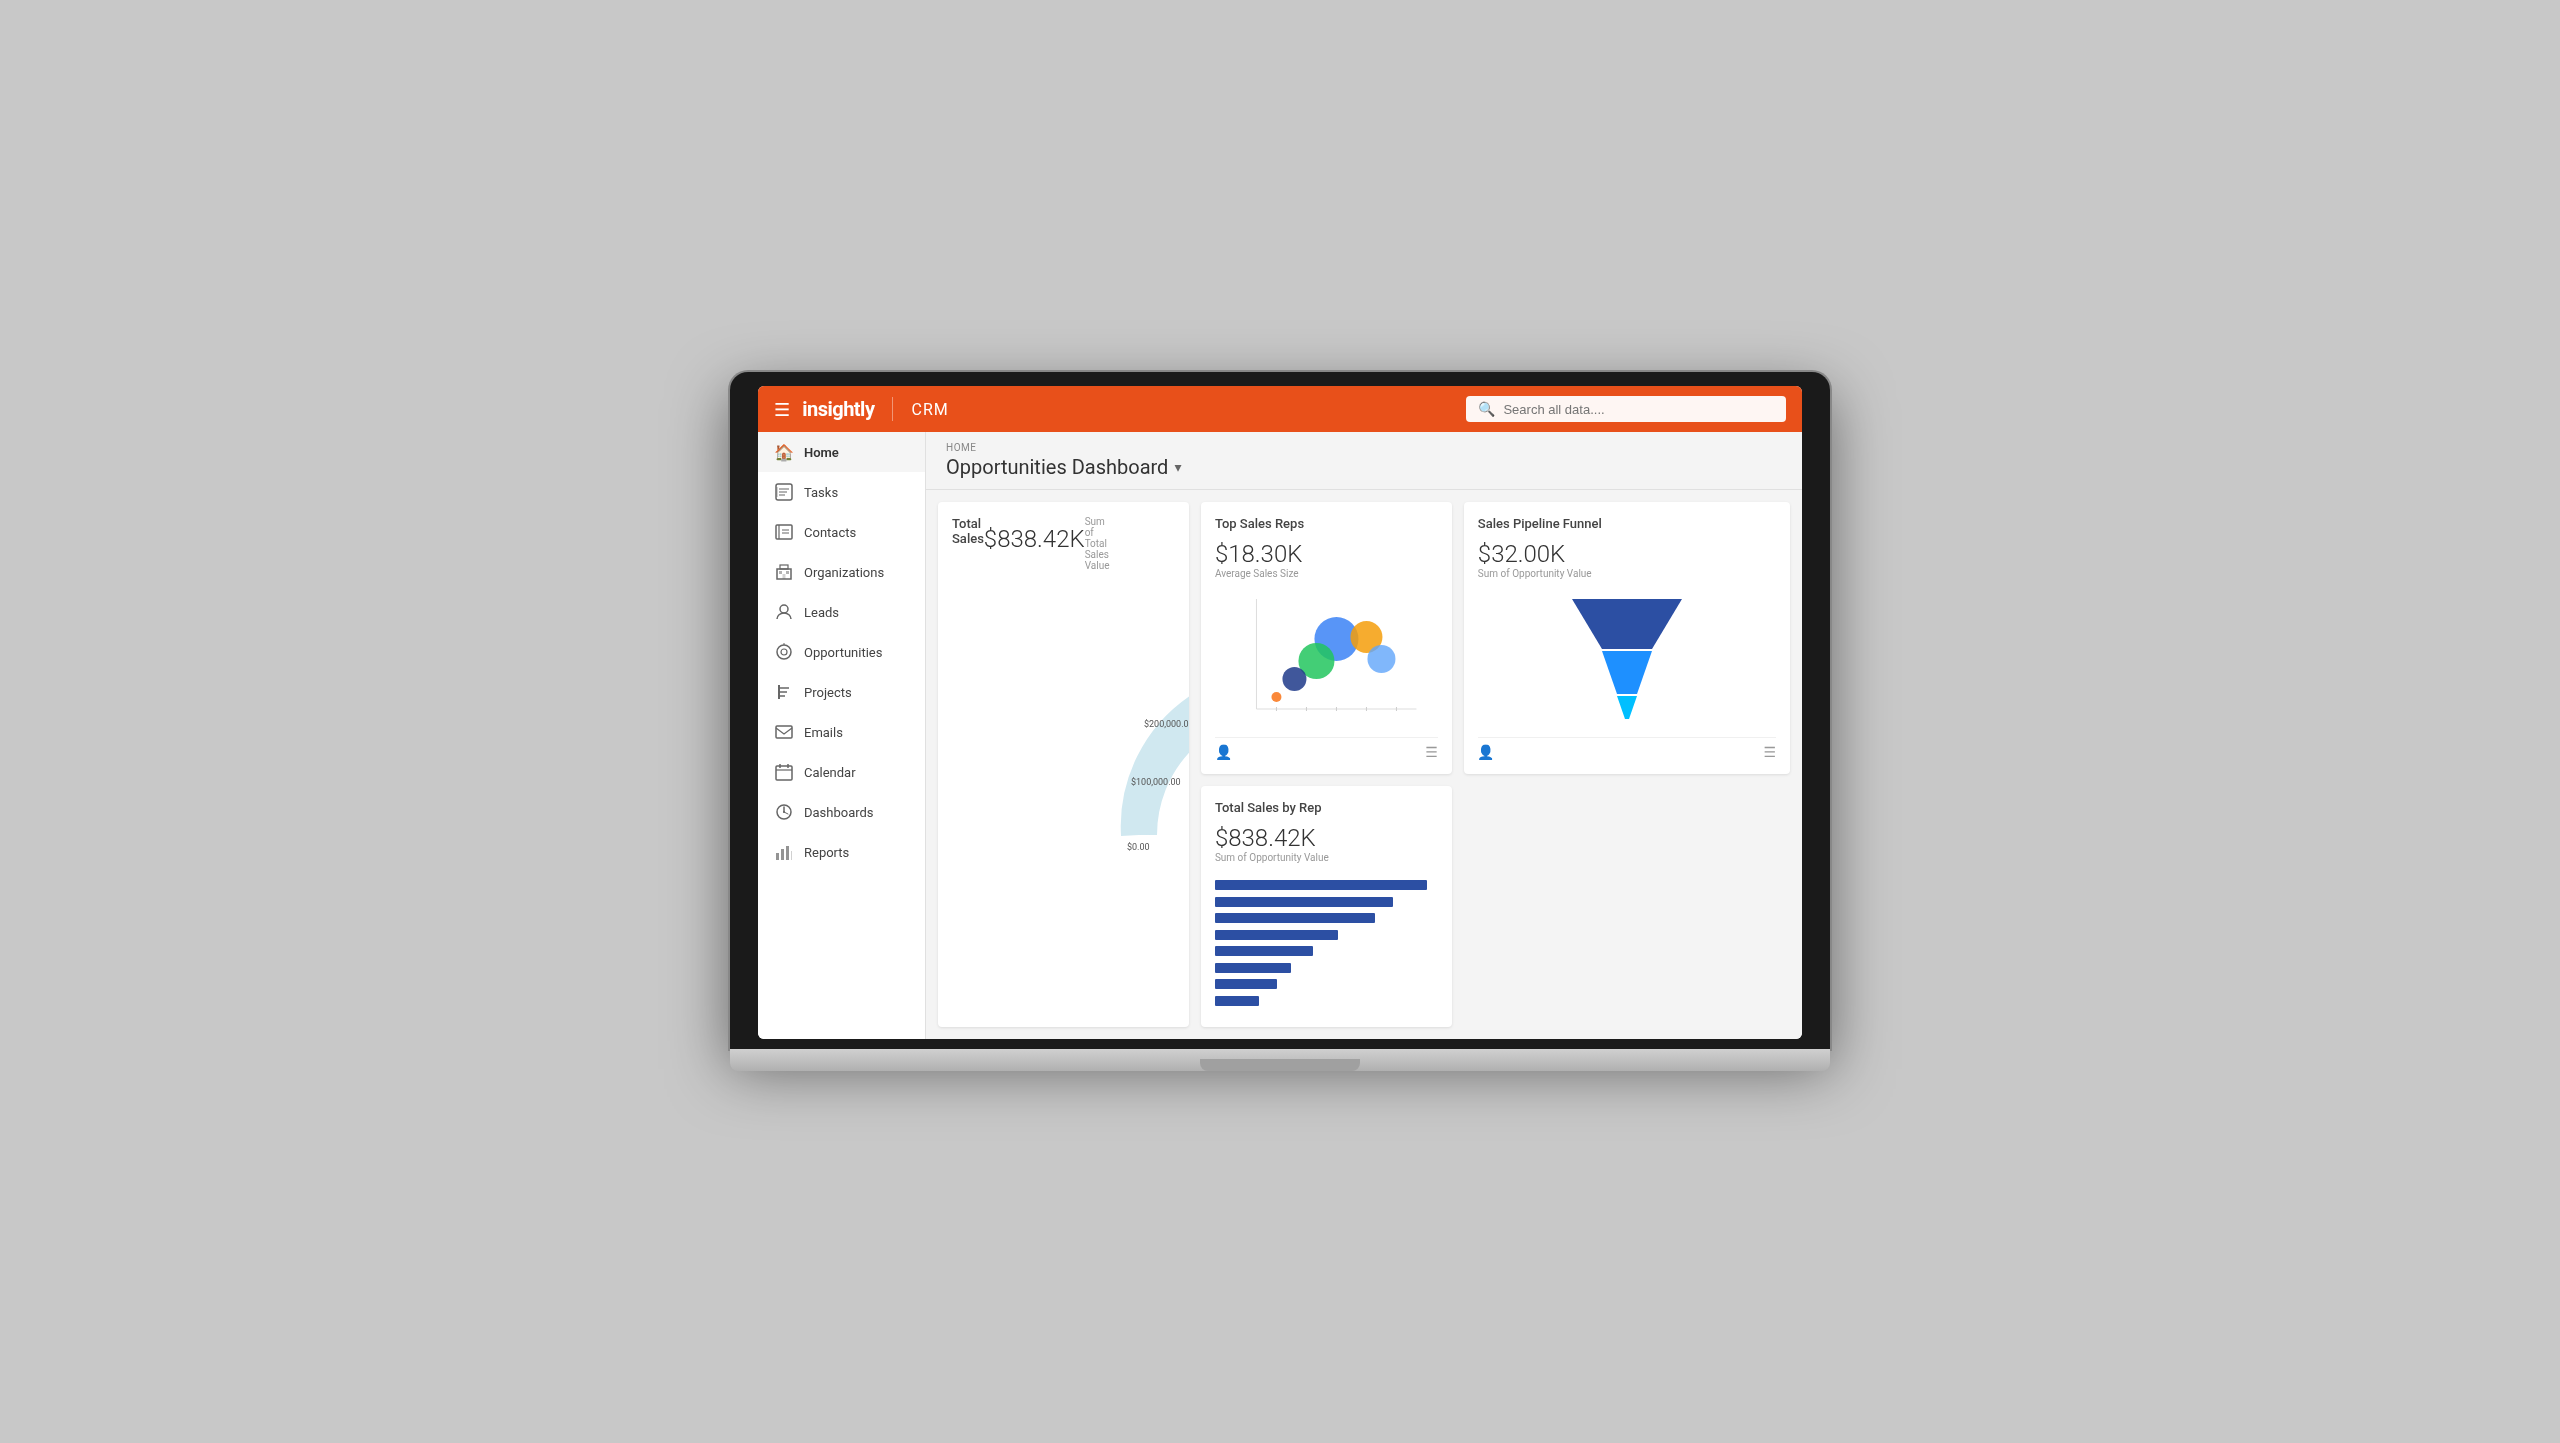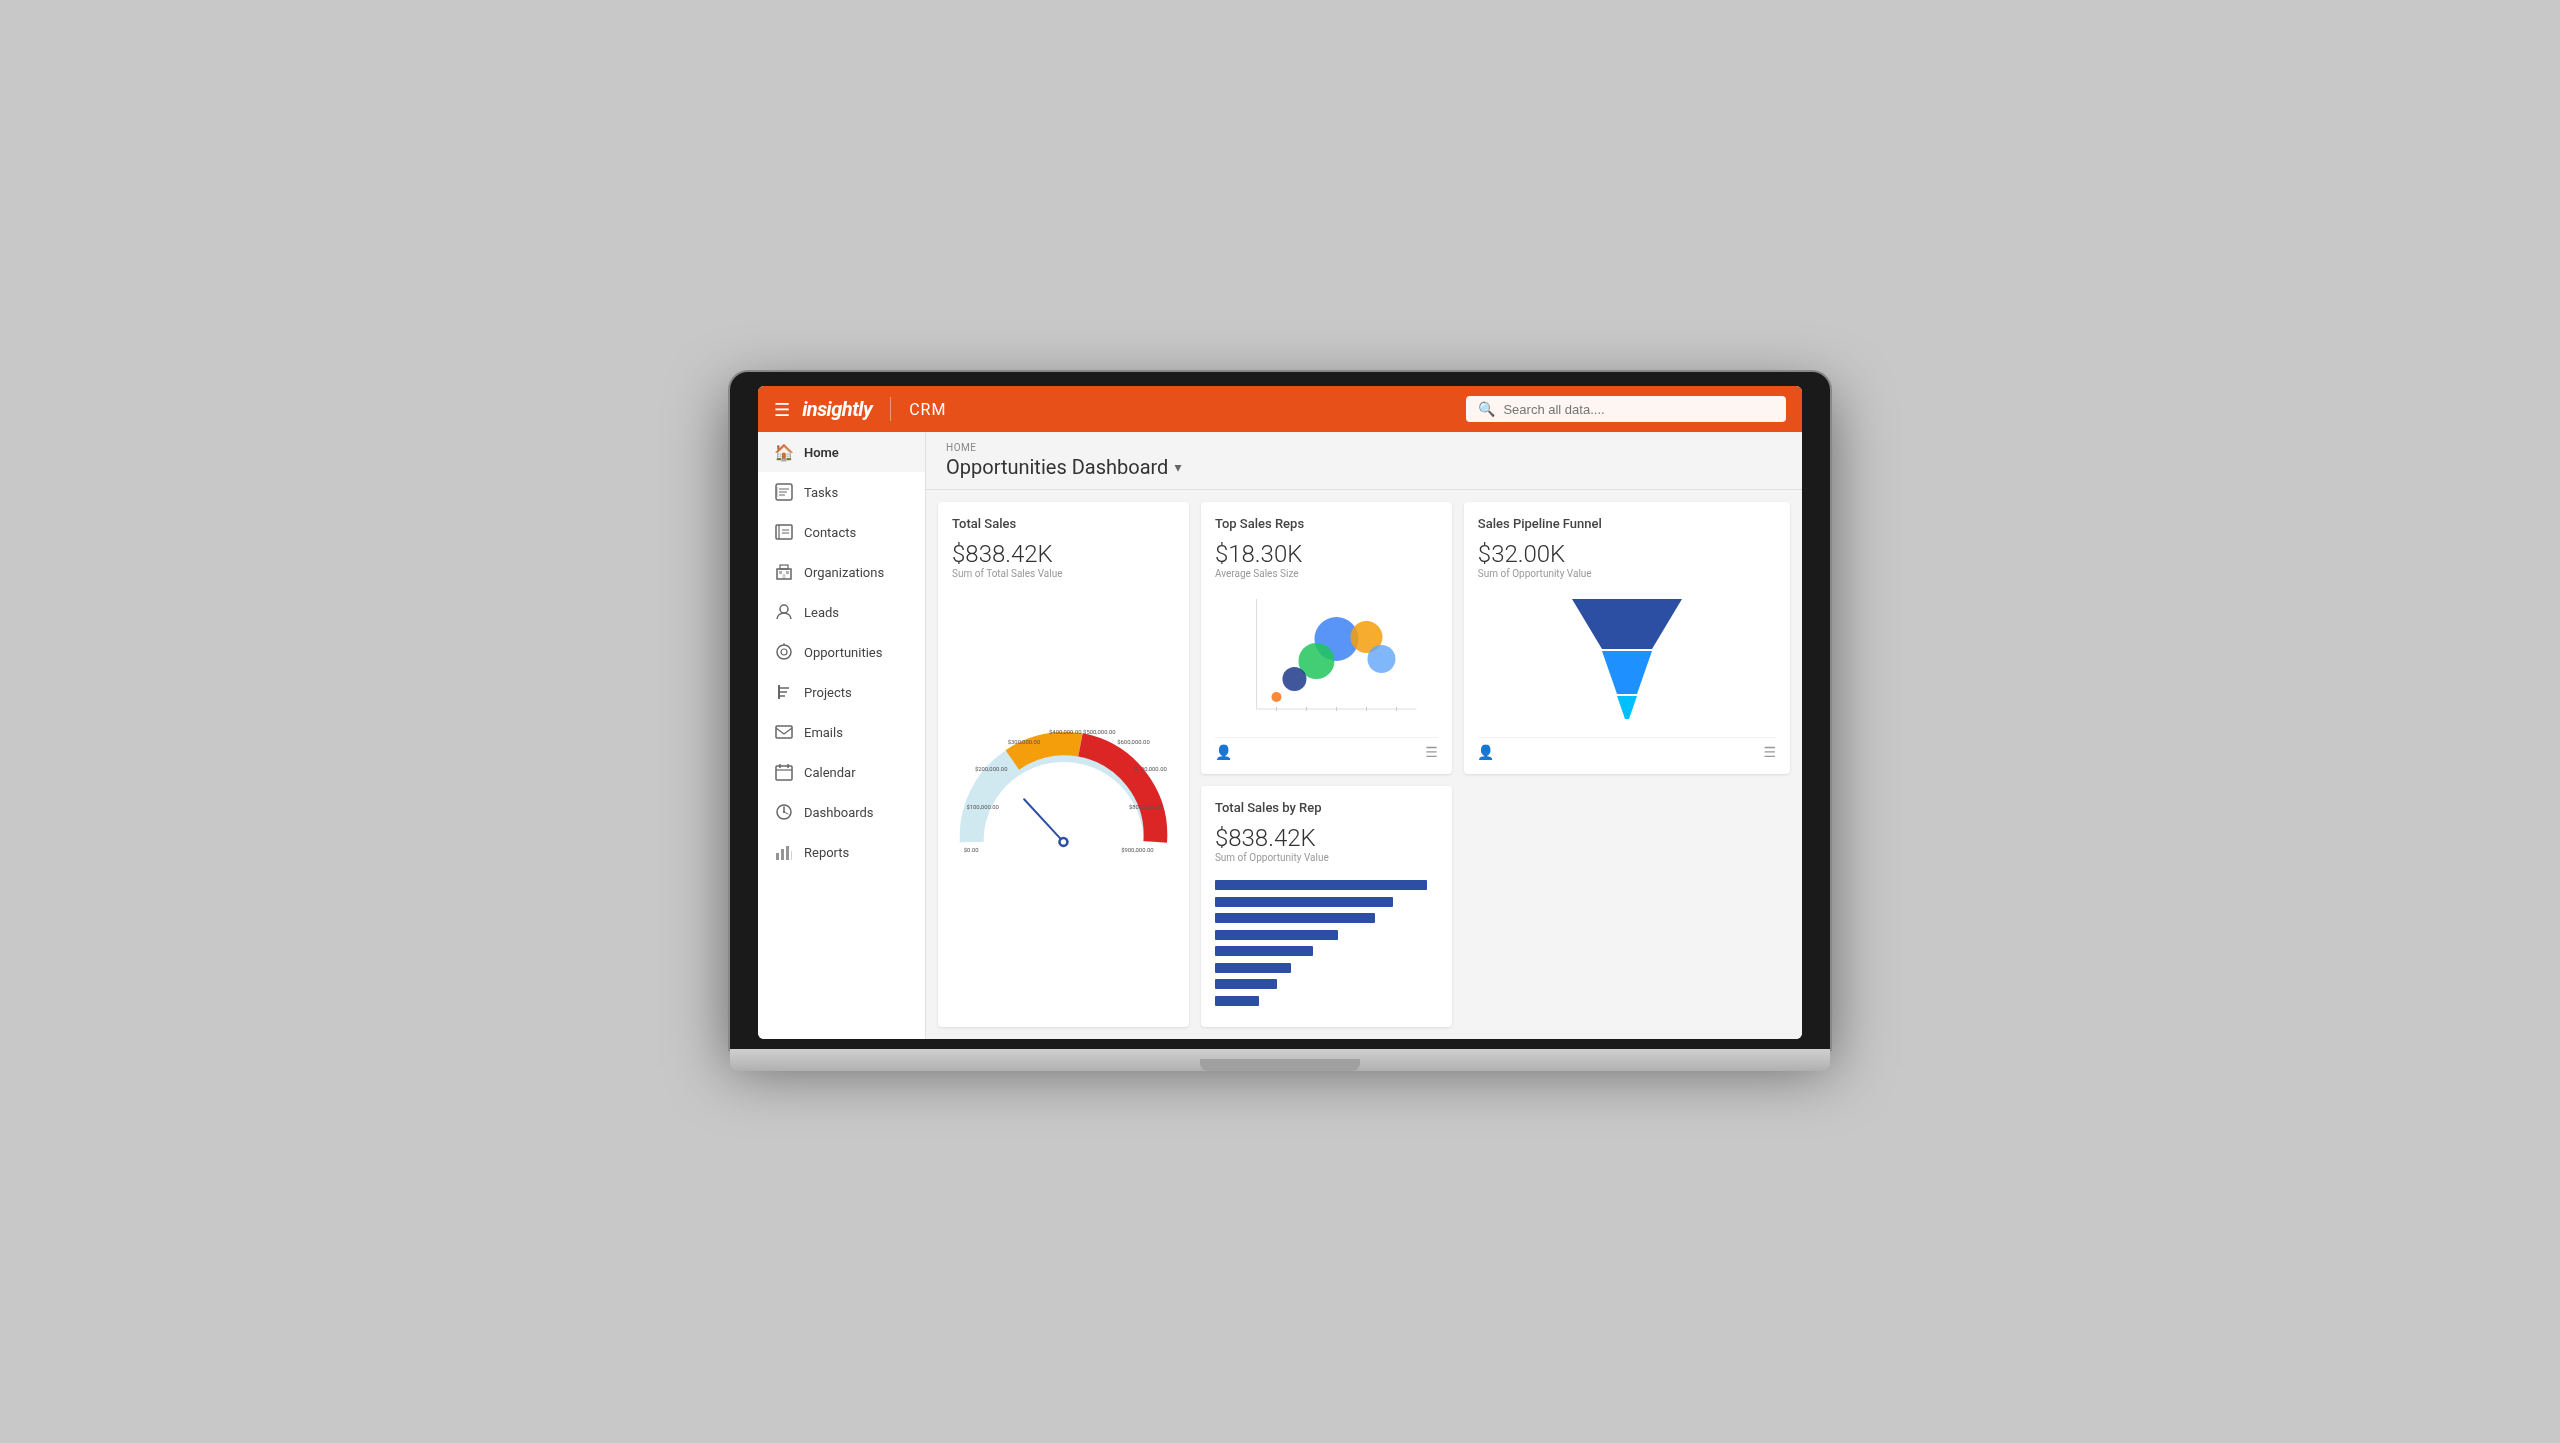--- a/index.html
+++ b/index.html
@@ -59,21 +59,20 @@
     .nav-hamburger {
       color: white;
       font-size: 18px;
       cursor: pointer;
     }
 
     .nav-logo {
       color: white;
       font-size: 20px;
       font-weight: bold;
-      font-style: italic;
       letter-spacing: -0.5px;
     }
 
     .nav-divider {
       width: 1px;
       height: 24px;
       background: rgba(255,255,255,0.4);
       margin: 0 6px;
     }
 
@@ -249,21 +248,21 @@
       display: flex;
       justify-content: center;
       align-items: center;
       height: 140px;
     }
 
     
     .gauge-widget {
       grid-row: 1 / 3;
       display: flex;
-      flex-direction: column;
+      flex-direction: row;
     }
 
     .gauge-container {
       flex: 1;
       display: flex;
       justify-content: center;
       align-items: center;
       padding: 10px 0;
     }
 

